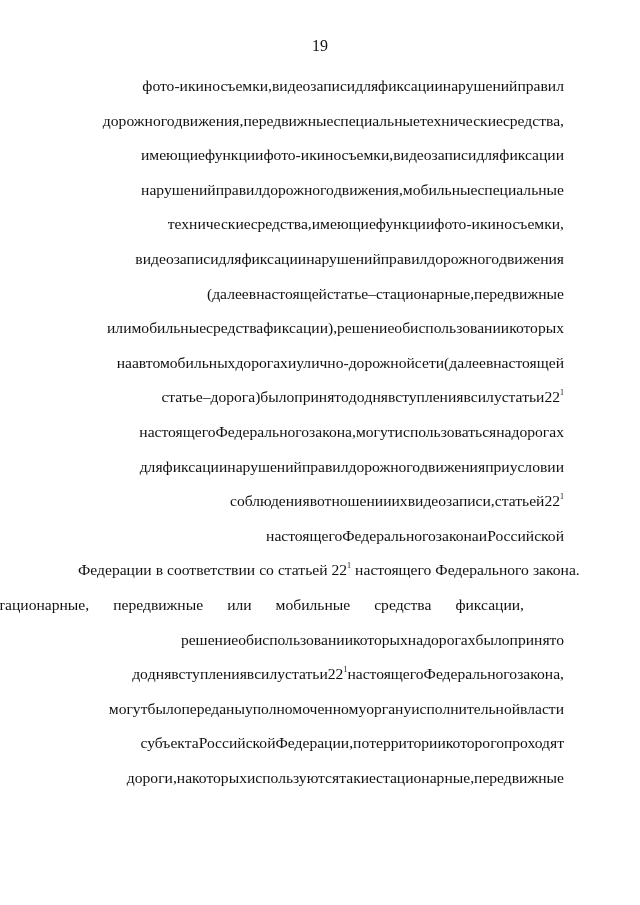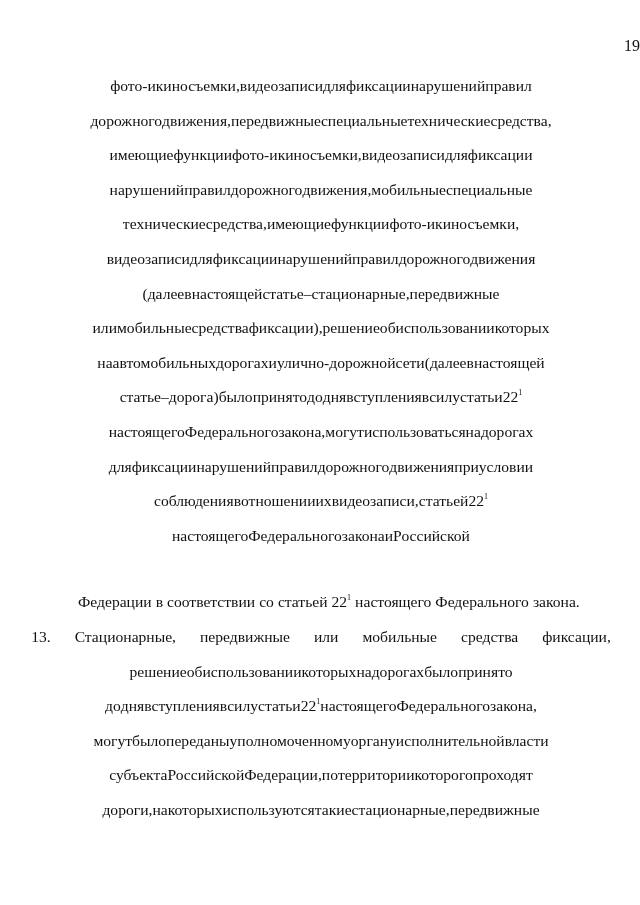--- a/index.html
+++ b/index.html
@@ -13,49 +13,48 @@
     position: relative;
     overflow: hidden;
     font-family: "Liberation Serif", "DejaVu Serif", serif;
     color: #111111;
   }
   .page-number {
     position: absolute;
     top: 36px;
     left: 0;
     width: 640px;
-    text-align: right;
+    text-align: center;
     font-size: 16px;
     line-height: 20px;
   }
   .body-text {
     position: absolute;
     top: 73px;
     left: 78px;
     width: 486px;
   }
   .line {
     display: block;
     height: 34.6px;
     line-height: 26px;
     font-size: 15.6px;
     text-align: justify;
     text-align-last: justify;
     white-space: nowrap;
   }
   .line.last {
     text-align-last: left;
-    margin-top: 32px;
   }
   .line.indent {
     padding-left: 40px;
   }
   .line .just {
     display: flex;
-    justify-content: center;
+    justify-content: flex-end;
     width: 100%;
   }
   .line.indent .just {
     width: calc(100% - 40px);
     gap: 24px;
   }
   .line.last .just {
     justify-content: flex-start;
     gap: 4px;
   }

